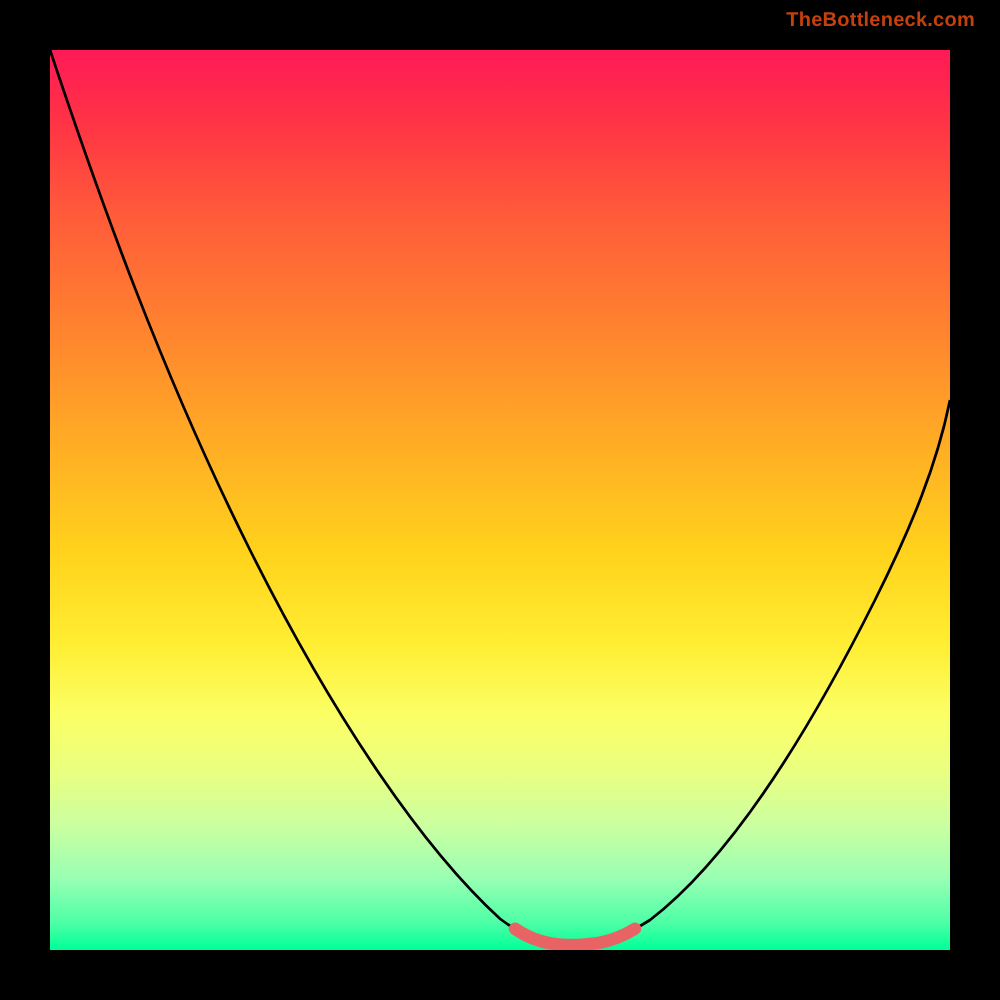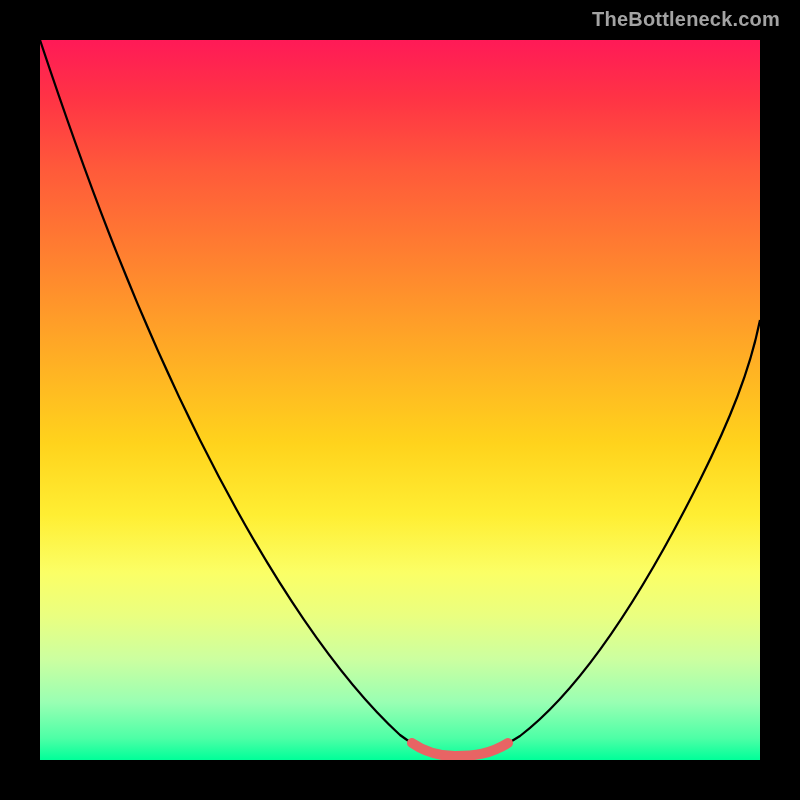--- a/index.html
+++ b/index.html
@@ -54,23 +54,23 @@
     position: absolute;
     top: 0;
     left: 0;
     width: 100%;
     height: 100%;
   }
   .watermark {
     position: absolute;
     top: 8px;
     right: 20px;
-    font-size: 20px;
+    font-size: 16px;
     font-weight: 600;
-    color: #a3a3a3;
+    color: #c2410c;
     letter-spacing: 0.2px;
   }
 </style>
 </head>
 <body>
 
 <div class="frame">
 
   <div class="watermark">TheBottleneck.com</div>
 

